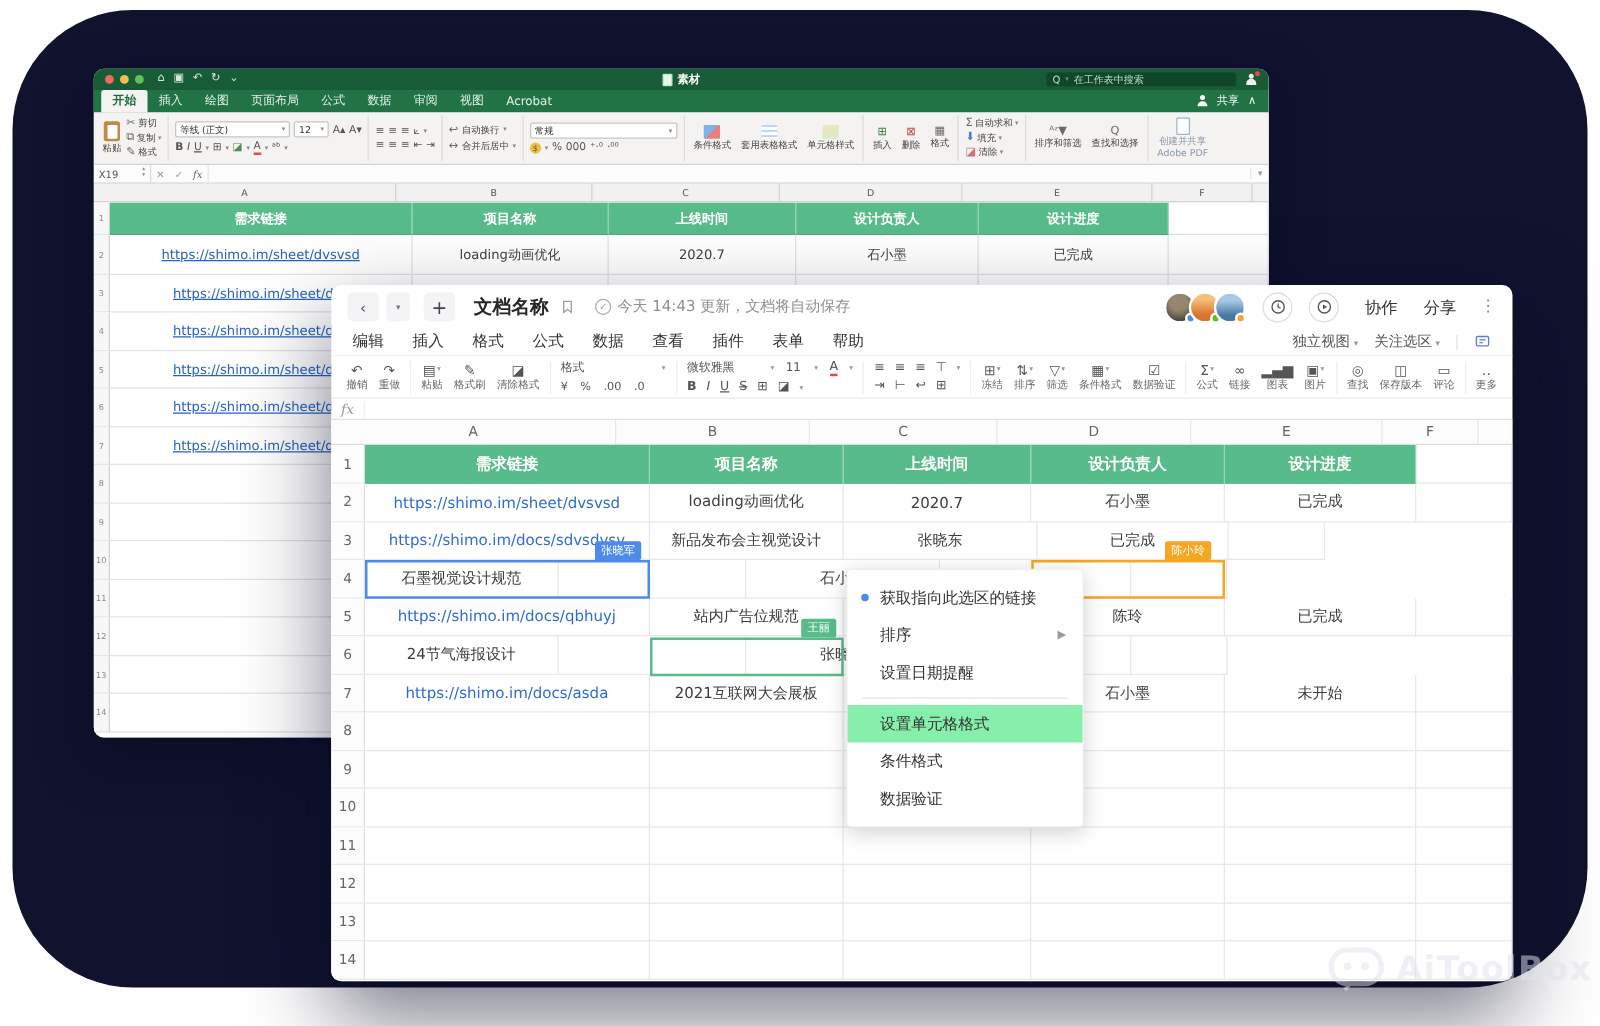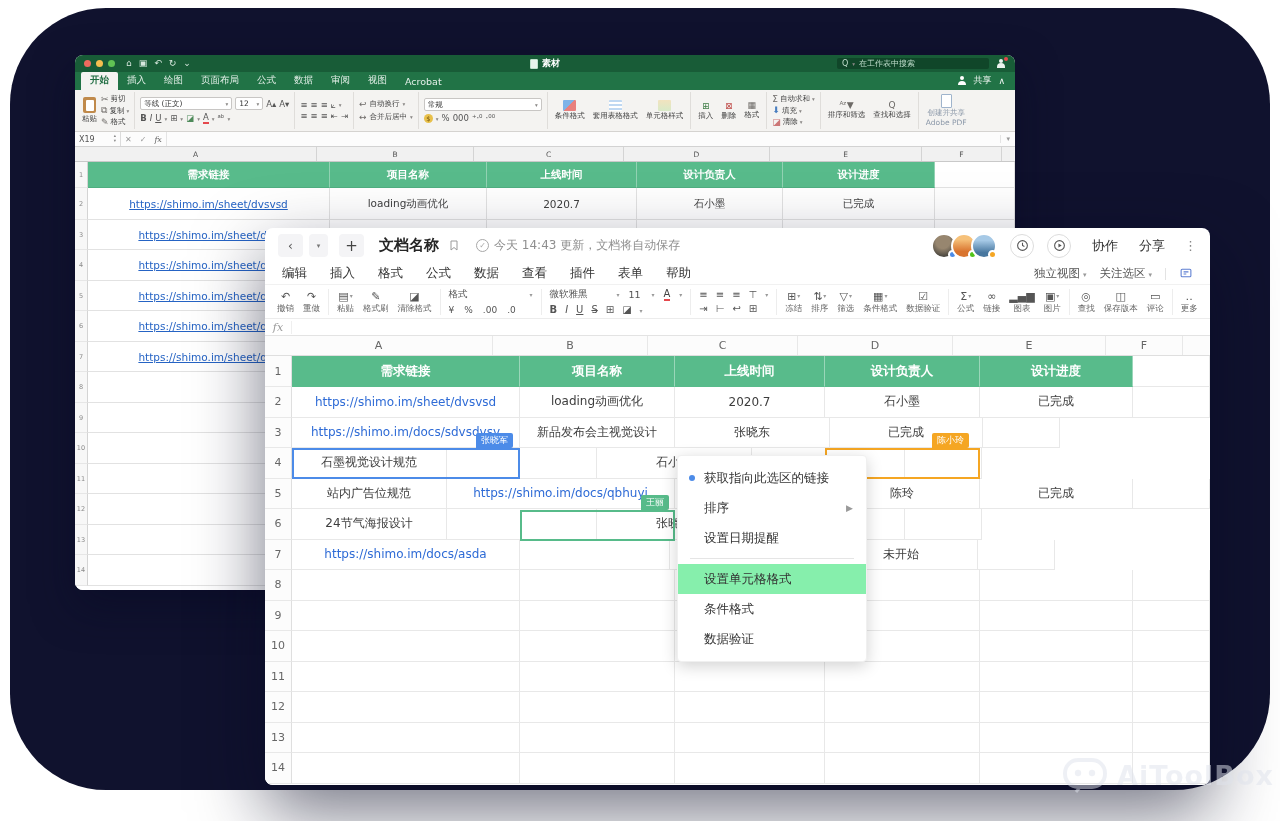--- a/index.html
+++ b/index.html
@@ -772,38 +772,39 @@
       <div class="s-row" style="height: 30.5px;">
         <div class="s-gut">4</div>
         <div class="s-cell" style="width: 155px;">石墨视觉设计规范</div>
         <div class="s-cell" style="width: 150px;"></div>
         <div class="s-cell" style="width: 155px;">石小墨</div>
         <div class="s-cell" style="width: 153px;">未开始</div>
         <div class="s-cell" style="width: 77px;"></div>
       </div>
       <div class="s-row" style="height: 30.5px;">
         <div class="s-gut">5</div>
+        <div class="s-cell lnk" style="width: 228px;">https://shimo.im/docs/qbhuyj</div>
         <div class="s-cell" style="width: 155px;">站内广告位规范</div>
-        <div class="s-cell lnk" style="width: 228px;">https://shimo.im/docs/qbhuyj</div>
         <div class="s-cell" style="width: 150px;"></div>
         <div class="s-cell" style="width: 155px;">陈玲</div>
         <div class="s-cell" style="width: 153px;">已完成</div>
         <div class="s-cell" style="width: 77px;"></div>
       </div>
       <div class="s-row" style="height: 30.5px;">
         <div class="s-gut">6</div>
         <div class="s-cell" style="width: 155px;">24节气海报设计</div>
         <div class="s-cell" style="width: 150px;"></div>
         <div class="s-cell" style="width: 155px;">张晓东</div>
         <div class="s-cell" style="width: 153px;">已完成</div>
         <div class="s-cell" style="width: 77px;"></div>
       </div>
       <div class="s-row" style="height: 30.5px;">
         <div class="s-gut">7</div>
         <div class="s-cell lnk" style="width: 228px;">https://shimo.im/docs/asda</div>
+        <div class="s-cell" style="width: 155px;">2021互联网大会展板</div>
         <div class="s-cell" style="width: 150px;"></div>
         <div class="s-cell" style="width: 155px;">石小墨</div>
         <div class="s-cell" style="width: 153px;">未开始</div>
         <div class="s-cell" style="width: 77px;"></div>
       </div>
       <div class="s-row" style="height: 30.5px;">
         <div class="s-gut">8</div>
         <div class="s-cell" style="width: 228px;"></div>
         <div class="s-cell" style="width: 155px;"></div>
         <div class="s-cell" style="width: 150px;"></div>

